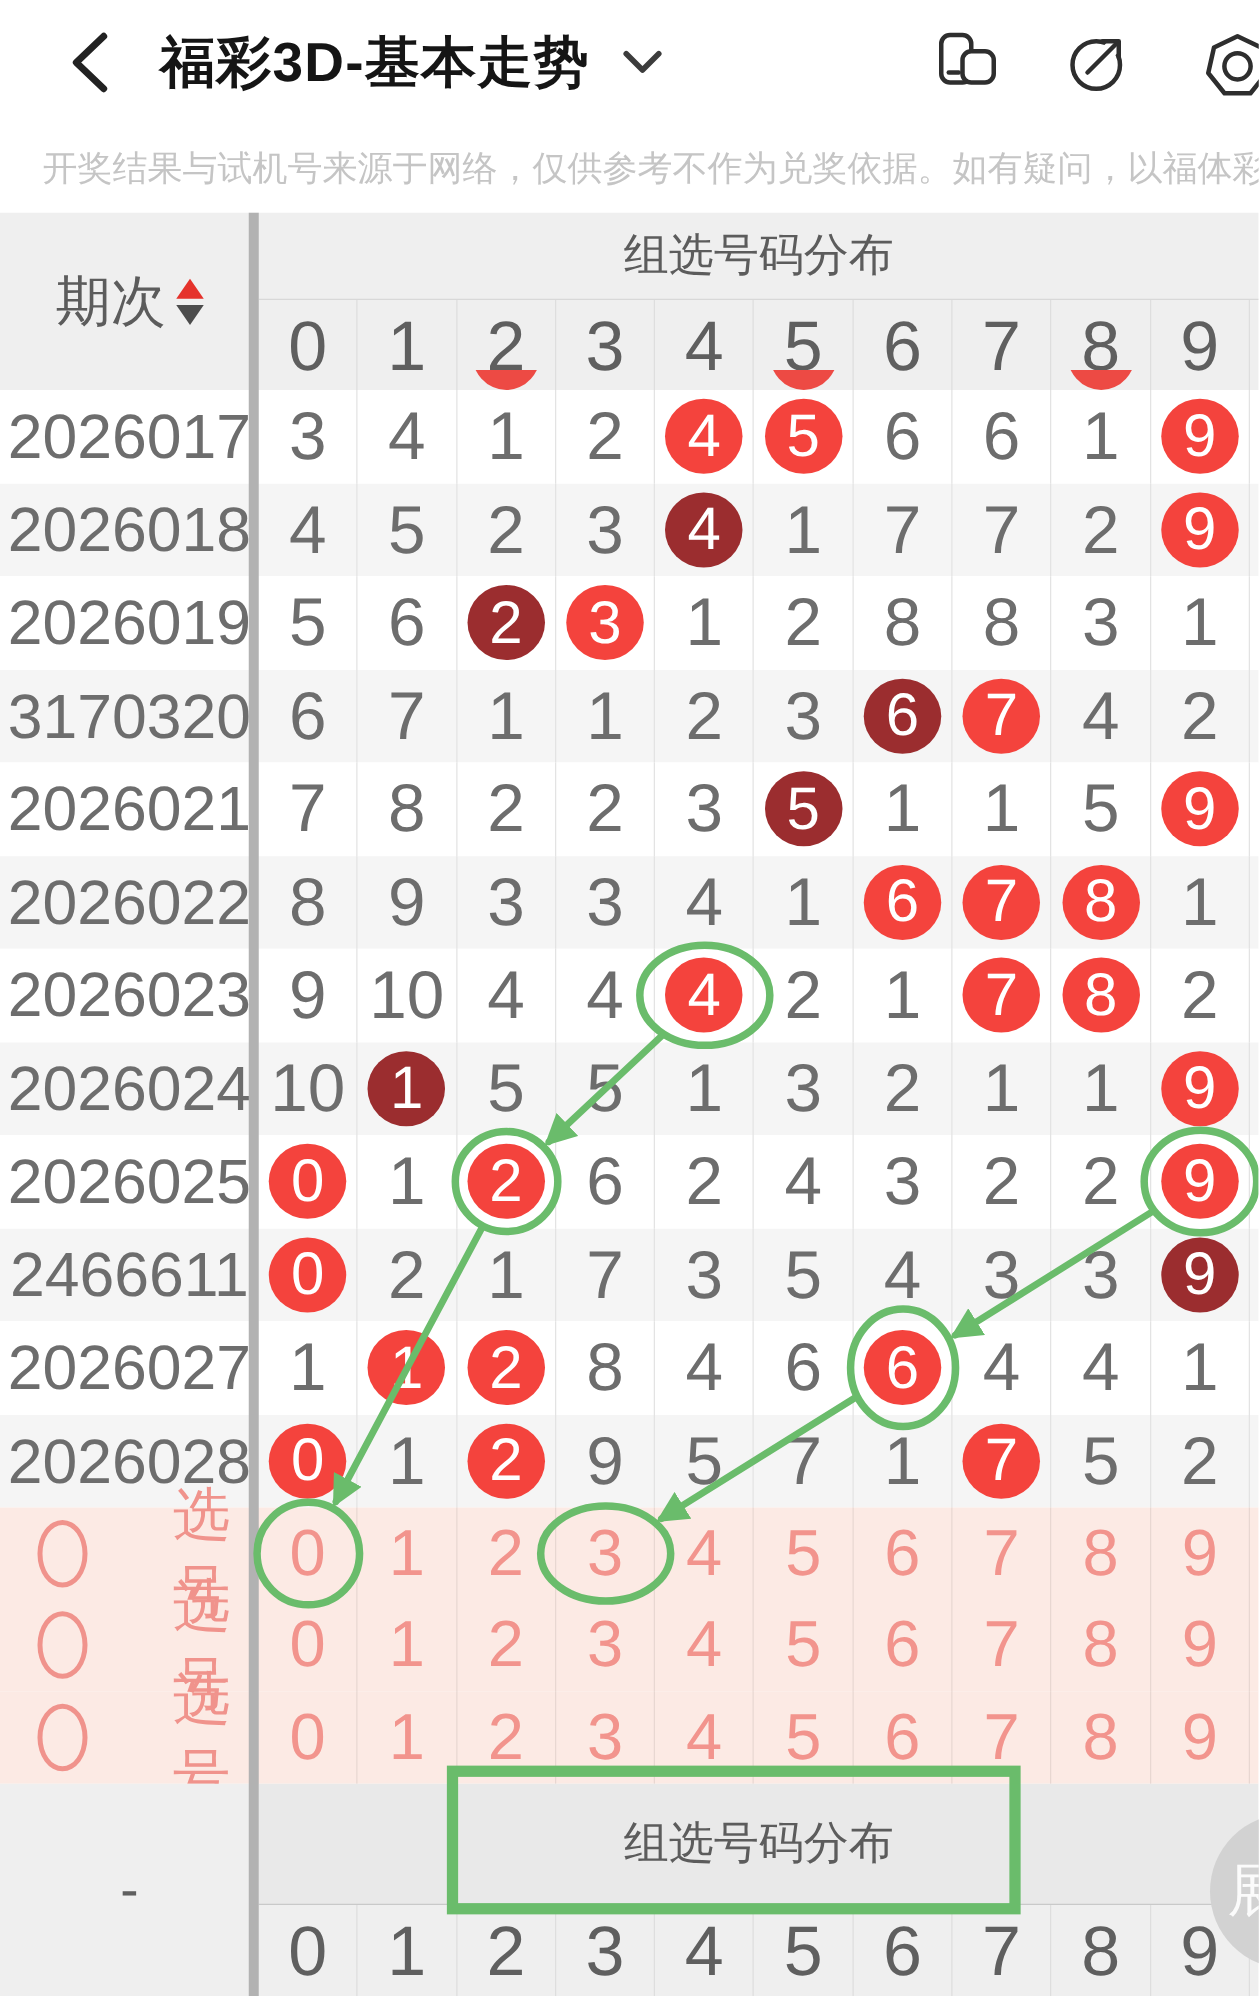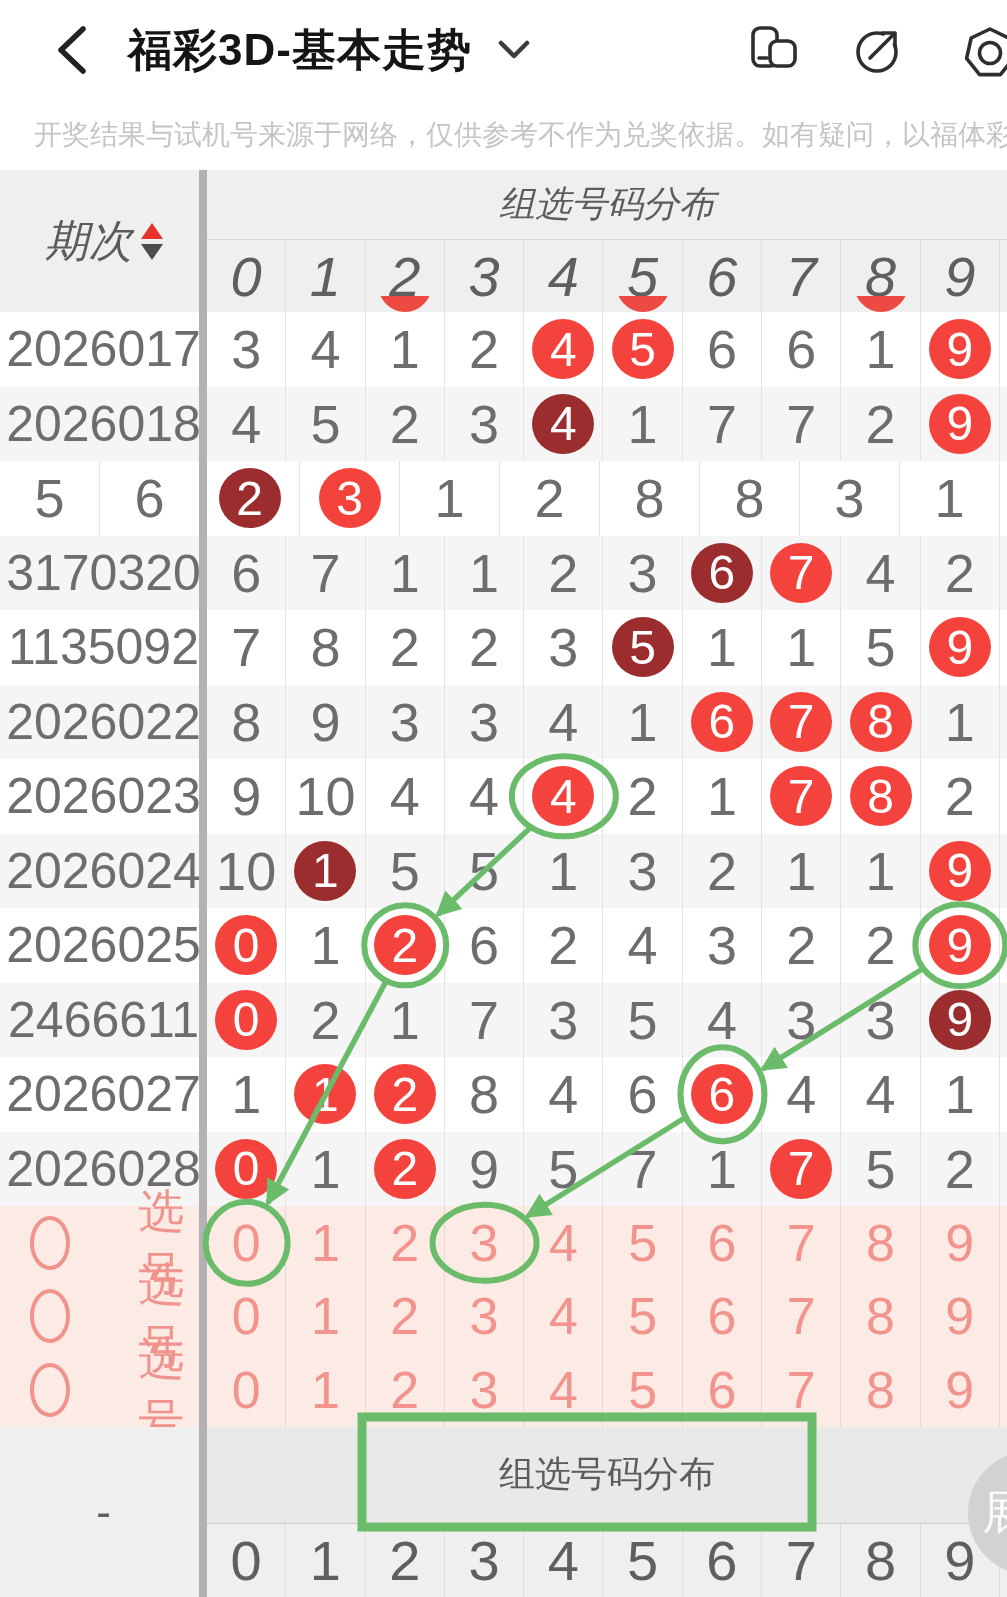--- a/index.html
+++ b/index.html
@@ -13,21 +13,21 @@
   .title{font-size:44px;font-weight:bold;color:#151515;letter-spacing:1px;}
   .abicon{position:absolute;top:24px;width:52px;height:52px;}
 
   
   .disclaimer{position:absolute;top:100px;left:0;width:1007px;height:70px;line-height:70px;
      padding-left:34px;box-sizing:border-box;font-size:28px;color:#c5c5c5;
      white-space:nowrap;overflow:hidden;}
 
   
   .twrap{position:absolute;top:170px;left:0;width:1007px;height:1427px;overflow:hidden;background:#fff;}
-  .thead{display:flex;height:142px;background:#efefef;font-style:italic;}
+  .thead{display:flex;height:142px;background:#efefef;}
   .hleft{width:207px;display:flex;align-items:center;justify-content:center;
          font-size:44px;color:#5c5c5c;}
   .sorts{display:flex;flex-direction:column;align-items:center;margin-left:8px;gap:5px;}
   .tri-up{width:0;height:0;border-left:11px solid transparent;border-right:11px solid transparent;
           border-bottom:16px solid #e5322b;}
   .tri-dn{width:0;height:0;border-left:11px solid transparent;border-right:11px solid transparent;
           border-top:16px solid #4c4c4c;}
   .hright{flex:1;display:flex;flex-direction:column;}
   .groupband{height:70px;display:flex;align-items:center;justify-content:center;
              font-size:36px;color:#5c5c5c;border-bottom:1px solid #d8d8d8;box-sizing:border-box;}
@@ -181,20 +181,21 @@
             <div class="cell">1</div>
             <div class="cell">7</div>
             <div class="cell">7</div>
             <div class="cell">2</div>
             <div class="cell">
               <span class="circle red">9</span>
             </div>
           </div>
         </div>
         <div class="row">
+          <div class="pcell">2026019</div>
           <div class="cells">
             <div class="cell">5</div>
             <div class="cell">6</div>
             <div class="cell">
               <span class="circle dark">2</span>
             </div>
             <div class="cell">
               <span class="circle red">3</span>
             </div>
             <div class="cell">1</div>
@@ -218,21 +219,21 @@
               <span class="circle dark">6</span>
             </div>
             <div class="cell">
               <span class="circle red">7</span>
             </div>
             <div class="cell">4</div>
             <div class="cell">2</div>
           </div>
         </div>
         <div class="row">
-          <div class="pcell">1135092</div>
+          <div class="pcell">2026021</div>
           <div class="cells">
             <div class="cell">7</div>
             <div class="cell">8</div>
             <div class="cell">2</div>
             <div class="cell">2</div>
             <div class="cell">3</div>
             <div class="cell">
               <span class="circle dark">5</span>
             </div>
             <div class="cell">1</div>

